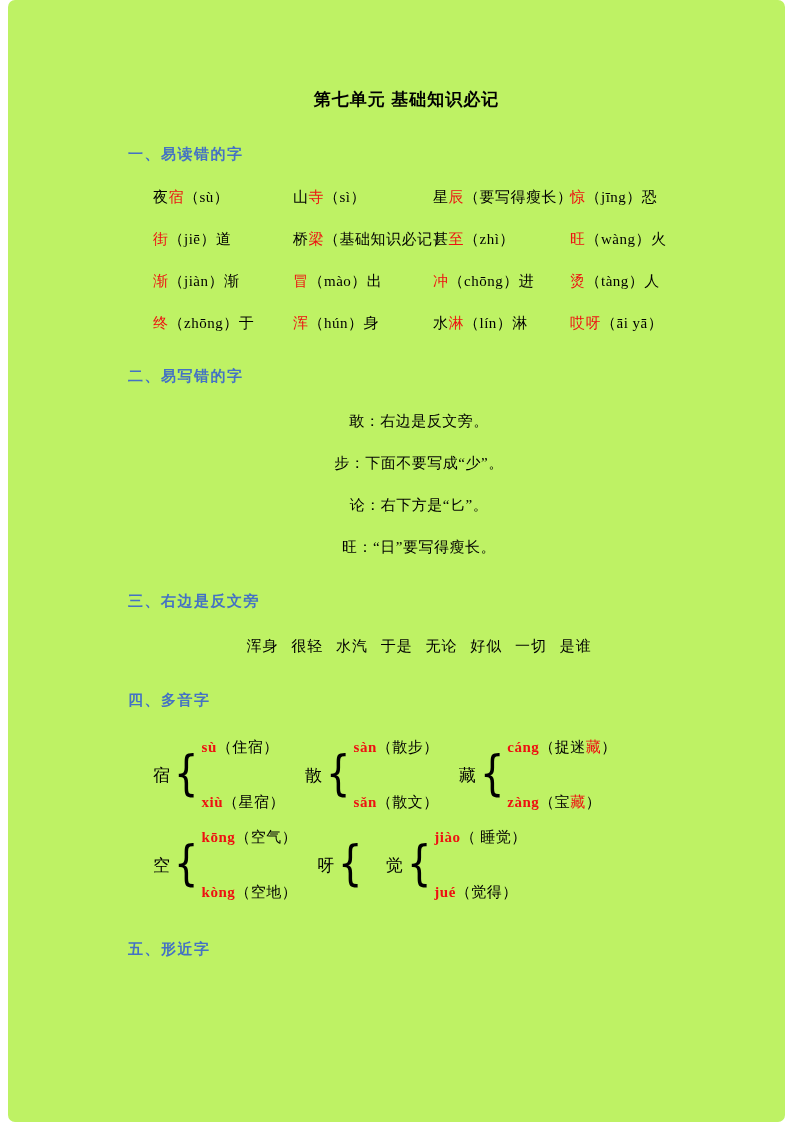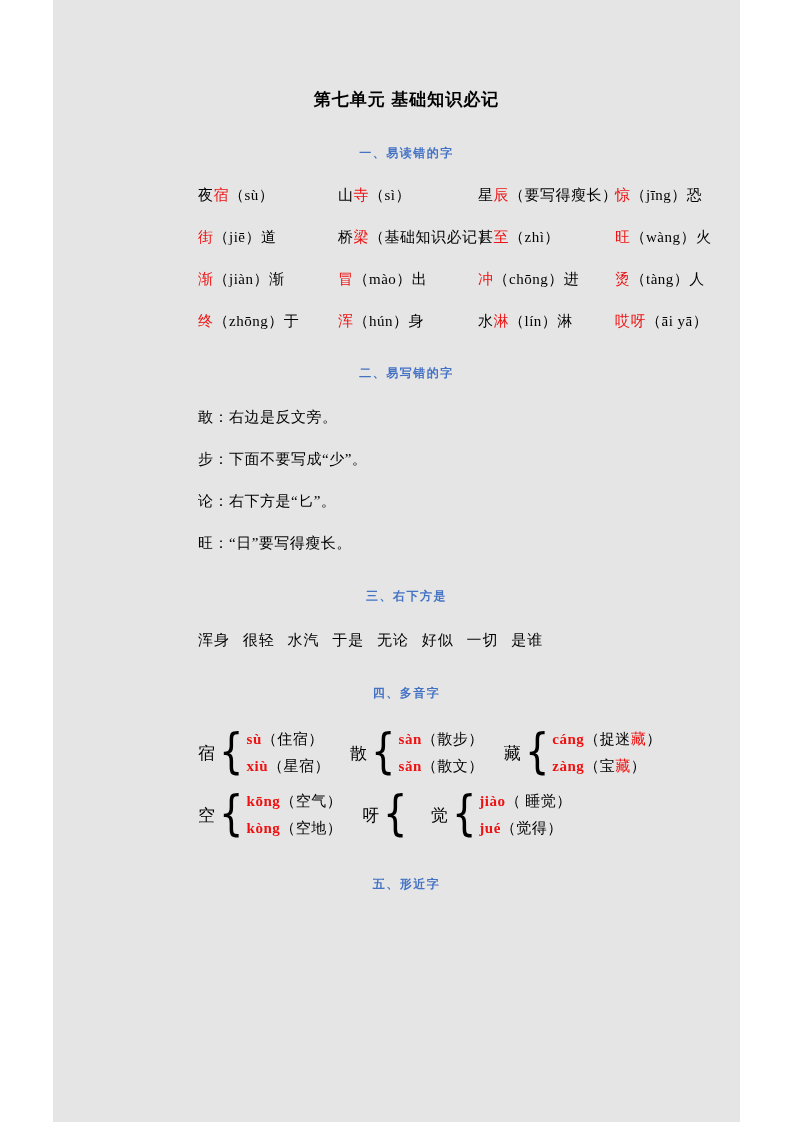--- a/index.html
+++ b/index.html
@@ -1,49 +1,49 @@
 <!DOCTYPE html>
 <html style="--blue: #4472c4; --red: #ee1111;"><head>
 <meta charset="utf-8">
 <style>
   :root { --blue:#4472c4; --red:#ee1111; }
   * { box-sizing: border-box; }
   html,body { margin:0; padding:0; background:#ffffff; }
   .page {
-    width:687px; height:1122px; margin:0 auto; background:#e5e5e5; overflow:hidden;
+    width:777px; height:1122px; margin:0 auto; background:#bef264; overflow:hidden;
     padding:88px 100px 30px 120px;
     font-family:"Liberation Serif","DejaVu Serif",serif;
-    font-size:15px; color:#000;
+    font-size:15px; color:#000;border-radius:7px;
   }
   .title {
     text-align:center; font-family:"Liberation Sans","DejaVu Sans",sans-serif;
     font-weight:bold; font-size:17px; letter-spacing:1px; margin:0 0 34px 0;
   }
   .sec-heading {
     color:var(--blue); font-family:"Liberation Sans","DejaVu Sans",sans-serif;
-    font-weight:bold; font-size:12px; letter-spacing:1.5px; margin:34px 0 24px 0;text-align:center;
+    font-weight:bold; font-size:15px; letter-spacing:1.5px; margin:34px 0 24px 0;
   }
   .sec-heading.first { margin-top:18px; }
   .s1-grid {
     display:grid; grid-template-columns:140px 140px 137px auto;
     row-gap:23px; margin:16px 0 4px 25px; letter-spacing:0.5px;
   }
   .entry { white-space:nowrap; }
   .red { color:var(--red); }
   .text-block { margin:0; }
-  .line { margin:0 0 20px 25px; line-height:22px; letter-spacing:0.5px; }
+  .line { margin:0 0 20px 25px; line-height:22px; letter-spacing:0.5px;text-align:center; }
   .words .line { word-spacing:8px; letter-spacing:1px; }
   .poly-row { display:flex; align-items:center; gap:20px; margin:0 0 8px 25px; }
   .poly-group { display:flex; align-items:center; }
   .base { font-size:17px; margin-right:1px; }
   .brace {
     font-family:"DejaVu Sans",sans-serif; font-size:48px; font-weight:400;
     line-height:1; display:inline-block; transform:scaleX(0.8); margin:0 0 4px 0;
   }
-  .opts { display:flex; flex-direction:column; }
+  .opts { display:flex; flex-direction:column;gap:28px; }
   .opt { line-height:27px; white-space:nowrap; letter-spacing:0.5px; }
   .py { color:var(--red); font-weight:bold; }
 </style>
 </head>
 <body>
 
 <div class="page">
 
   <div class="title">第七单元 基础知识必记</div>
 
@@ -68,21 +68,21 @@
   </div>
 
   <div class="sec-heading">二、易写错的字</div>
   <div class="text-block">
     <p class="line">敢：右边是反文旁。</p>
     <p class="line">步：下面不要写成“少”。</p>
     <p class="line">论：右下方是“匕”。</p>
     <p class="line">旺：“日”要写得瘦长。</p>
   </div>
 
-  <div class="sec-heading">三、右下方是</div>
+  <div class="sec-heading">三、右边是反文旁</div>
   <div class="text-block words">
     <p class="line">浑身 很轻 水汽 于是 无论 好似 一切 是谁</p>
   </div>
 
   <div class="sec-heading">四、多音字</div>
   <div class="poly-row">
     <div class="poly-group">
       <span class="base">宿</span>
       <span class="brace">{</span>
       <div class="opts">

